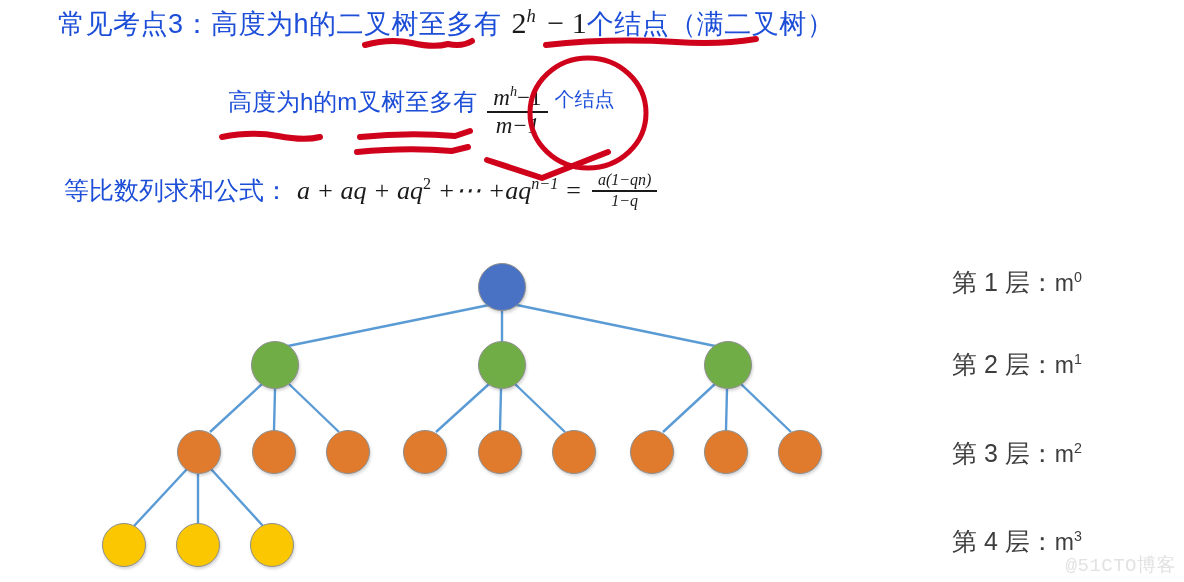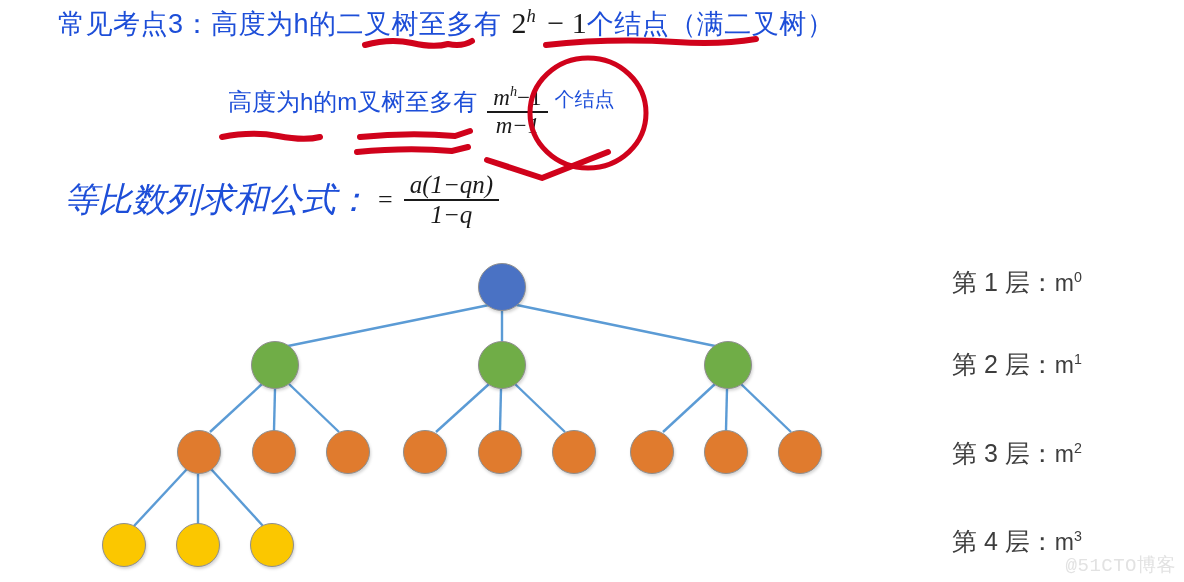--- a/index.html
+++ b/index.html
@@ -164,23 +164,26 @@
       <span class="num">
         <span class="math">m</span><sup class="sm math">h</sup><span class="mathu">−1</span>
       </span>
       <span class="bar"></span>
       <span class="den math">m−1</span>
     </span>
     <span class="cn" style="font-size:20px;margin-left:4px;">个结点</span>
   </div>
 
   <div class="txt" id="line3">
-    <span class="cn" style="font-size:34px;font-style:italic;">等比数列求和公式：</span>
+    <span class="cn" style="font-size:25px;">等比数列求和公式：</span>
+    <span class="math" style="font-size:26px;margin-left:8px;">
+      <span>a + aq + aq</span><sup class="sm mathu">2</sup><span> +⋯ +aq</span><sup class="sm">n−1</sup>
+    </span>
     <span class="mathu" style="font-size:26px;margin:0 8px;">=</span>
-    <span class="frac" style="font-size:25px;">
+    <span class="frac" style="font-size:16px;">
       <span class="num math">a(1−qn)</span>
       <span class="bar"></span>
       <span class="den math">1−q</span>
     </span>
   </div>
 
   <svg class="pen" style="left:0;top:0;width:1184px;height:250px;" viewBox="0 0 1184 250">
 
     <path d="M365 45 Q390 38 412 43 T448 44 Q462 47 472 41" stroke="#d0021b" stroke-width="6" fill="none" stroke-linecap="round"></path>
 

